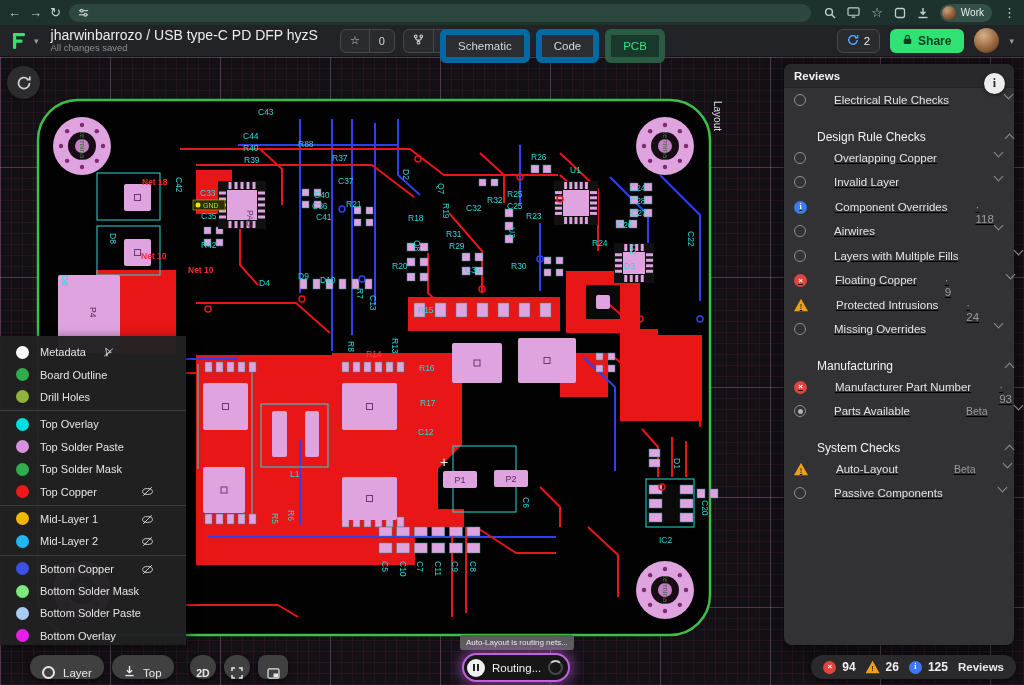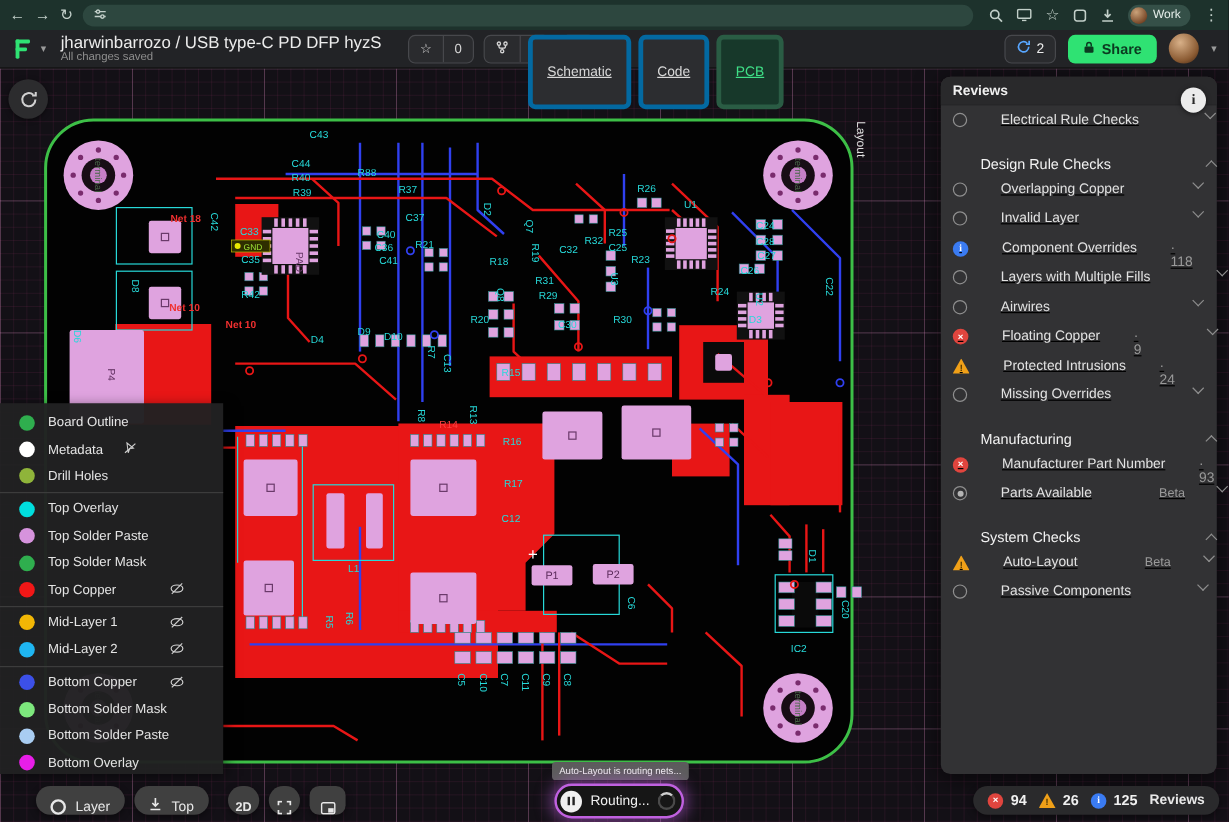--- a/index.html
+++ b/index.html
@@ -25,22 +25,22 @@
   .caret{color:#9a9a9a;font-size:9px;}
   .proj{display:flex;flex-direction:column;line-height:1.15;}
   .proj-title{color:#ececec;font-size:14px;}
   .proj-sub{color:#8f8f8f;font-size:9.5px;}
   .hpills{display:flex;align-items:center;gap:8px;margin-left:22px;}
   .pill{display:flex;align-items:center;border:1px solid #47484c;border-radius:6px;height:22px;
     color:#d5d5d5;font-size:11px;overflow:hidden;background:#2a2b2e;}
   .pill .seg{padding:0 9px;display:flex;align-items:center;height:100%;gap:5px;}
   .pill .seg+.seg{border-left:1px solid #47484c;}
   .tabs{position:absolute;left:440px;top:4px;display:flex;gap:6px;}
-  .tab{height:22px;display:flex;align-items:center;padding:16px 12px;border:4px solid #0369a1;border-radius:6px;
-    background:#2c2d30;color:#d8d8d8;font-size:11.5px;text-decoration:underline;}
+  .tab{height:22px;display:flex;align-items:center;padding:0 12px;border:6px solid #0369a1;border-radius:6px;
+    background:#2c2d30;color:#d8d8d8;font-size:11.5px;}
   .tab.active{background:#17382a;border-color:#2a5c44;color:#3fe087;}
   .header-right{margin-left:auto;display:flex;align-items:center;gap:10px;}
   .sync{display:flex;align-items:center;gap:5px;color:#ececec;font-size:11.5px;border:1px solid #47484c;
     border-radius:6px;height:22px;padding:0 9px;background:#2a2b2e;}
   .share-btn{background:#2fe273;color:#0b3a20;font-weight:bold;font-size:12px;height:24px;border-radius:6px;
     display:flex;align-items:center;gap:6px;padding:0 13px;}
   .avatar{width:25px;height:25px;border-radius:50%;background:radial-gradient(circle at 38% 30%,#d8b088,#8a5a32 65%,#3a2010);}
   
   .canvas{position:absolute;left:0;top:57px;width:1024px;height:628px;background:#131016;z-index:1;
     background-image:
@@ -630,30 +630,30 @@
     <svg width="16" height="16" viewBox="0 0 16 16" fill="none">
       <path d="M13.5 8 a5.5 5.5 0 1 1-1.8-4" stroke="#d0d0d0" stroke-width="1.7"></path>
       <path d="M13.8 1.6 v3 h-3" stroke="#d0d0d0" stroke-width="1.7"></path>
       </svg>
   </div>
 </div>
 
 <div class="layers-panel">
   <div id="layers-list">
       <div class="layer-row">
-        <span class="layer-dot" style="background: rgb(47, 174, 78);"></span>
-        <span class="layer-label">Board Outline</span>
-      </div>
-      <div class="layer-row">
         <span class="layer-dot" style="background: rgb(255, 255, 255);"></span>
         <span class="layer-label">Metadata</span>
         <span class="layer-cursor"><svg viewBox="0 0 24 24" width="13" height="13">
             <path d="M7 4 L17 12 L11 13 L9 19 Z" fill="none" stroke="#cfcfcf" stroke-width="1.6"></path>
             <line x1="4" y1="19" x2="20" y2="5" stroke="#cfcfcf" stroke-width="1.8"></line>
           </svg></span>
+      </div>
+      <div class="layer-row">
+        <span class="layer-dot" style="background: rgb(47, 174, 78);"></span>
+        <span class="layer-label">Board Outline</span>
       </div>
       <div class="layer-row">
         <span class="layer-dot" style="background: rgb(143, 180, 58);"></span>
         <span class="layer-label">Drill Holes</span>
       </div>
       <div class="layer-div"></div>
       <div class="layer-row">
         <span class="layer-dot" style="background: rgb(0, 222, 222);"></span>
         <span class="layer-label">Top Overlay</span>
       </div>
@@ -745,27 +745,27 @@
       </div>
       <div class="rv-row">
         <span class="ic ic-info">i</span>
         <span class="rv-label">Component Overrides</span>
         <span class="rv-count">· 118</span>
         <span class="sp"></span>
         <span class="chev"></span>
       </div>
       <div class="rv-row">
         <span class="ic ic-circle"></span>
+        <span class="rv-label">Airwires</span>
+        <span class="sp"></span>
+        <span class="chev"></span>
+      </div>
+      <div class="rv-row">
+        <span class="ic ic-circle"></span>
         <span class="rv-label">Layers with Multiple Fills</span>
-        <span class="sp"></span>
-        <span class="chev"></span>
-      </div>
-      <div class="rv-row">
-        <span class="ic ic-circle"></span>
-        <span class="rv-label">Airwires</span>
         <span class="sp"></span>
         <span class="chev"></span>
       </div>
       <div class="rv-row">
         <span class="ic ic-error">×</span>
         <span class="rv-label">Floating Copper</span>
         <span class="rv-count">· 9</span>
         <span class="sp"></span>
         <span class="chev"></span>
       </div>

